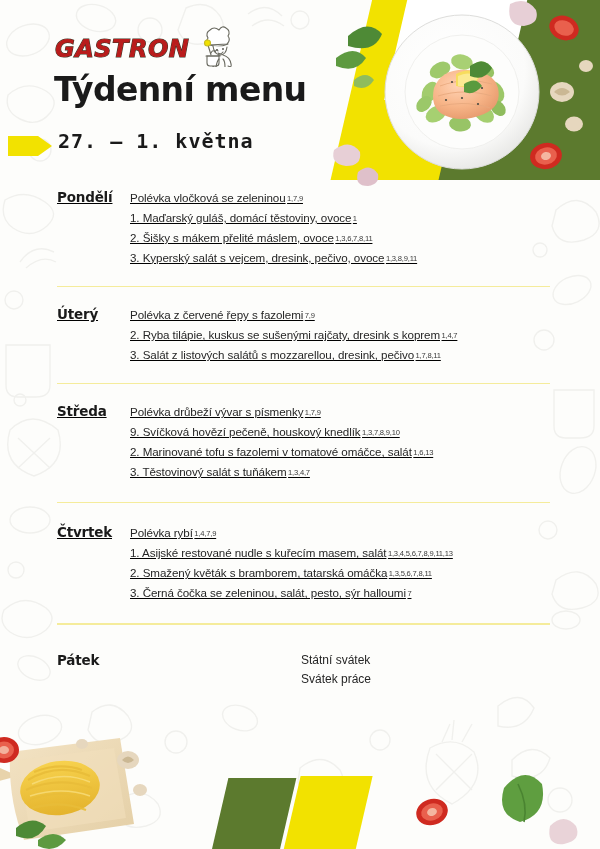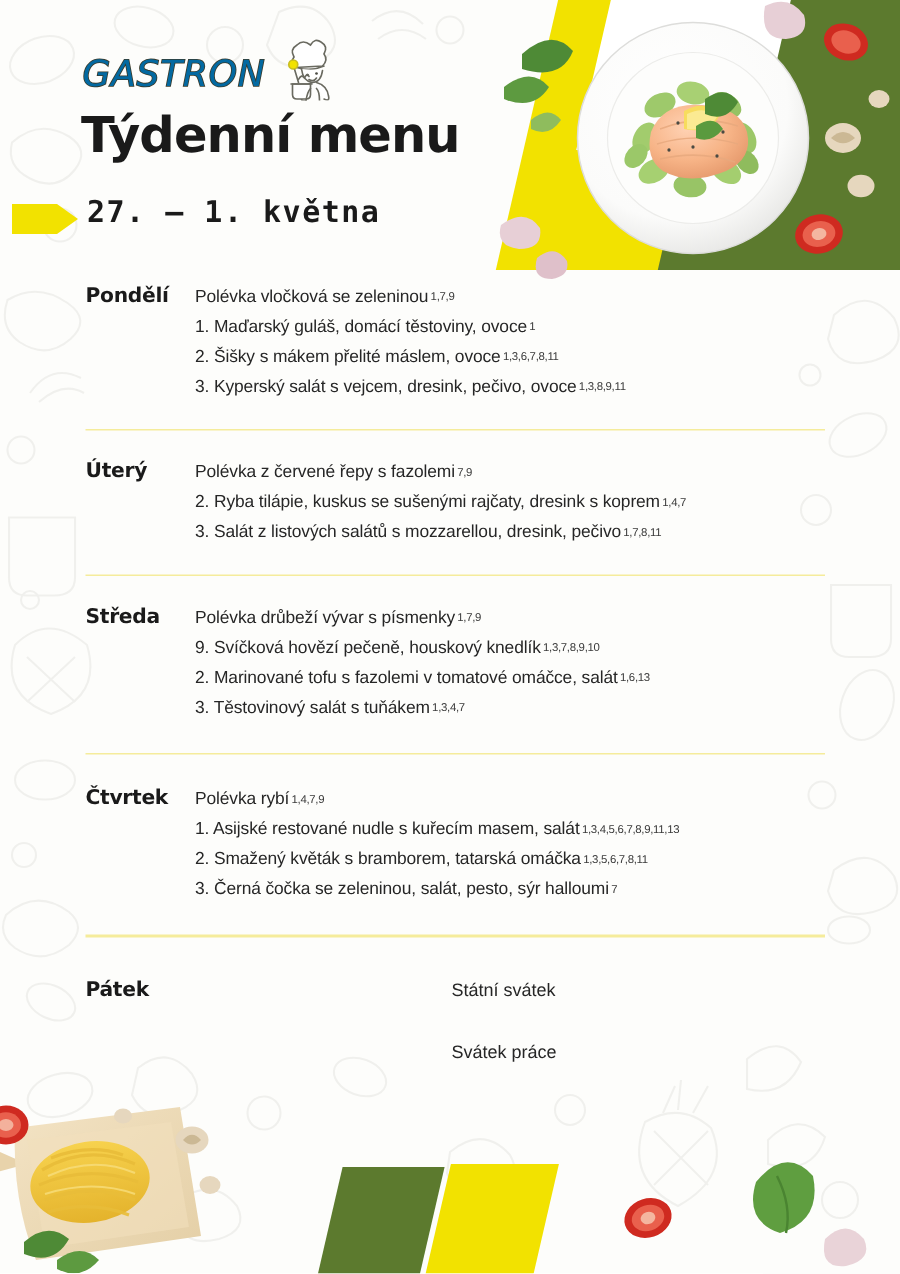--- a/index.html
+++ b/index.html
@@ -120,24 +120,24 @@
     position: absolute;
     top: 31px;
     left: 55px;
     display: flex;
     align-items: center;
     gap: 10px;
   }
   .logo-text {
     font-family: "DejaVu Sans", sans-serif;
     font-size: 24px;
-    font-weight: 400;
+    font-weight: 700;
     font-style: italic;
     letter-spacing: 0.5px;
-    color: #0369a1;
+    color: #b91c1c;
     -webkit-text-stroke: 1.1px #3a3a2a;
     paint-order: stroke fill;
   }
   .chef-mascot { width: 44px; height: 44px; margin-top: -8px; }
 
   .page-title {
     position: absolute;
     top: 70px;
     left: 54px;
     font-family: "DejaVu Sans", sans-serif;
@@ -174,21 +174,21 @@
     left: 0;
     width: 600px;
     z-index: 9;
   }
 
   .day-block {
     position: relative;
     padding: 0 50px 0 57px;
   }
 
-  .day-inner { display: flex; align-items: flex-start; }
+  .day-inner { display: flex; align-items: flex-start; text-decoration: underline; }
 
   .day-name {
     flex: 0 0 73px;
     font-family: "DejaVu Sans", sans-serif;
     font-size: 13.5px;
     font-weight: 700;
     color: #1a1a1a;
     padding-top: 1px;
     letter-spacing: -0.2px;
   }
@@ -221,21 +221,21 @@
 
   
   .friday-inner { display: flex; align-items: flex-start; gap: 16px; }
   .friday-notes { flex: 1 1 auto; padding-left: 155px; }
   .friday-note {
     font-family: "Liberation Sans", sans-serif;
     font-size: 12px;
     color: #262626;
     line-height: 1.6;
   }
-  .friday-note + .friday-note { margin-top: 22px; }
+  .friday-note + .friday-note { }
 </style>
 </head>
 <body>
 
 <div id="page">
 
   <svg class="bg-pattern" viewBox="0 0 600 849" xmlns="http://www.w3.org/2000/svg">
     <g fill="none" stroke="#e4e4e0" stroke-width="1.4">
 
       <ellipse cx="28" cy="40" rx="22" ry="15" transform="rotate(-20 28 40)"></ellipse>

